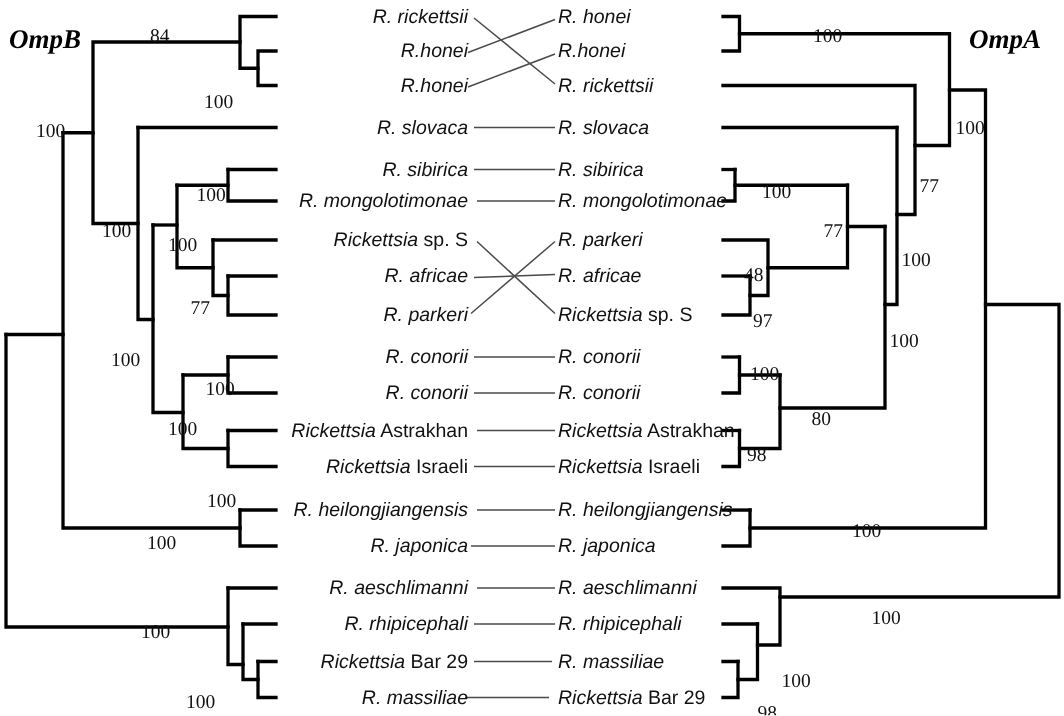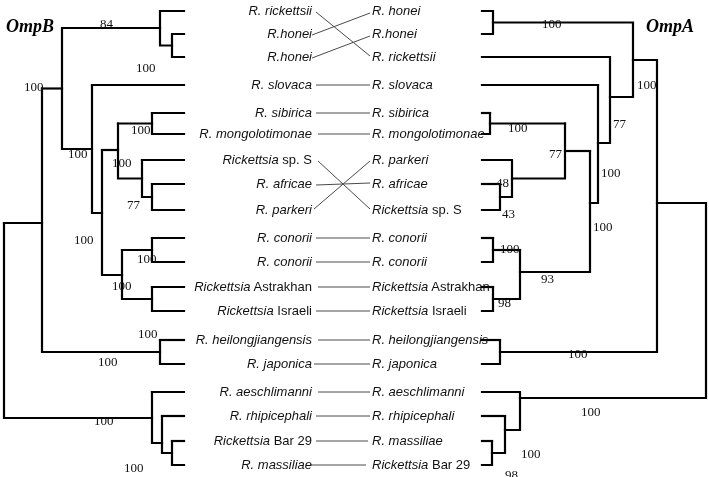--- a/index.html
+++ b/index.html
@@ -173,23 +173,23 @@
   <span class="bs" style="left:124px;top:444px">100</span>
   <span class="bs" style="left:144px;top:460px">100</span>
 
   <span class="bs" style="left:542px;top:0px">100</span>
   <span class="bs" style="left:637px;top:61px">100</span>
   <span class="bs" style="left:613px;top:100px">77</span>
   <span class="bs" style="left:508px;top:104px">100</span>
   <span class="bs" style="left:549px;top:130px">77</span>
   <span class="bs" style="left:601px;top:149px">100</span>
   <span class="bs" style="left:496px;top:159px">48</span>
-  <span class="bs" style="left:502px;top:190px">43</span>
+  <span class="bs" style="left:502px;top:190px">97</span>
   <span class="bs" style="left:593px;top:203px">100</span>
   <span class="bs" style="left:500px;top:225px">100</span>
-  <span class="bs" style="left:541px;top:255px">93</span>
+  <span class="bs" style="left:541px;top:255px">80</span>
   <span class="bs" style="left:498px;top:279px">98</span>
   <span class="bs" style="left:568px;top:330px">100</span>
   <span class="bs" style="left:581px;top:388px">100</span>
   <span class="bs" style="left:521px;top:430px">100</span>
   <span class="bs" style="left:505px;top:451px">98</span>
 
 </div>
 
 </body></html>

